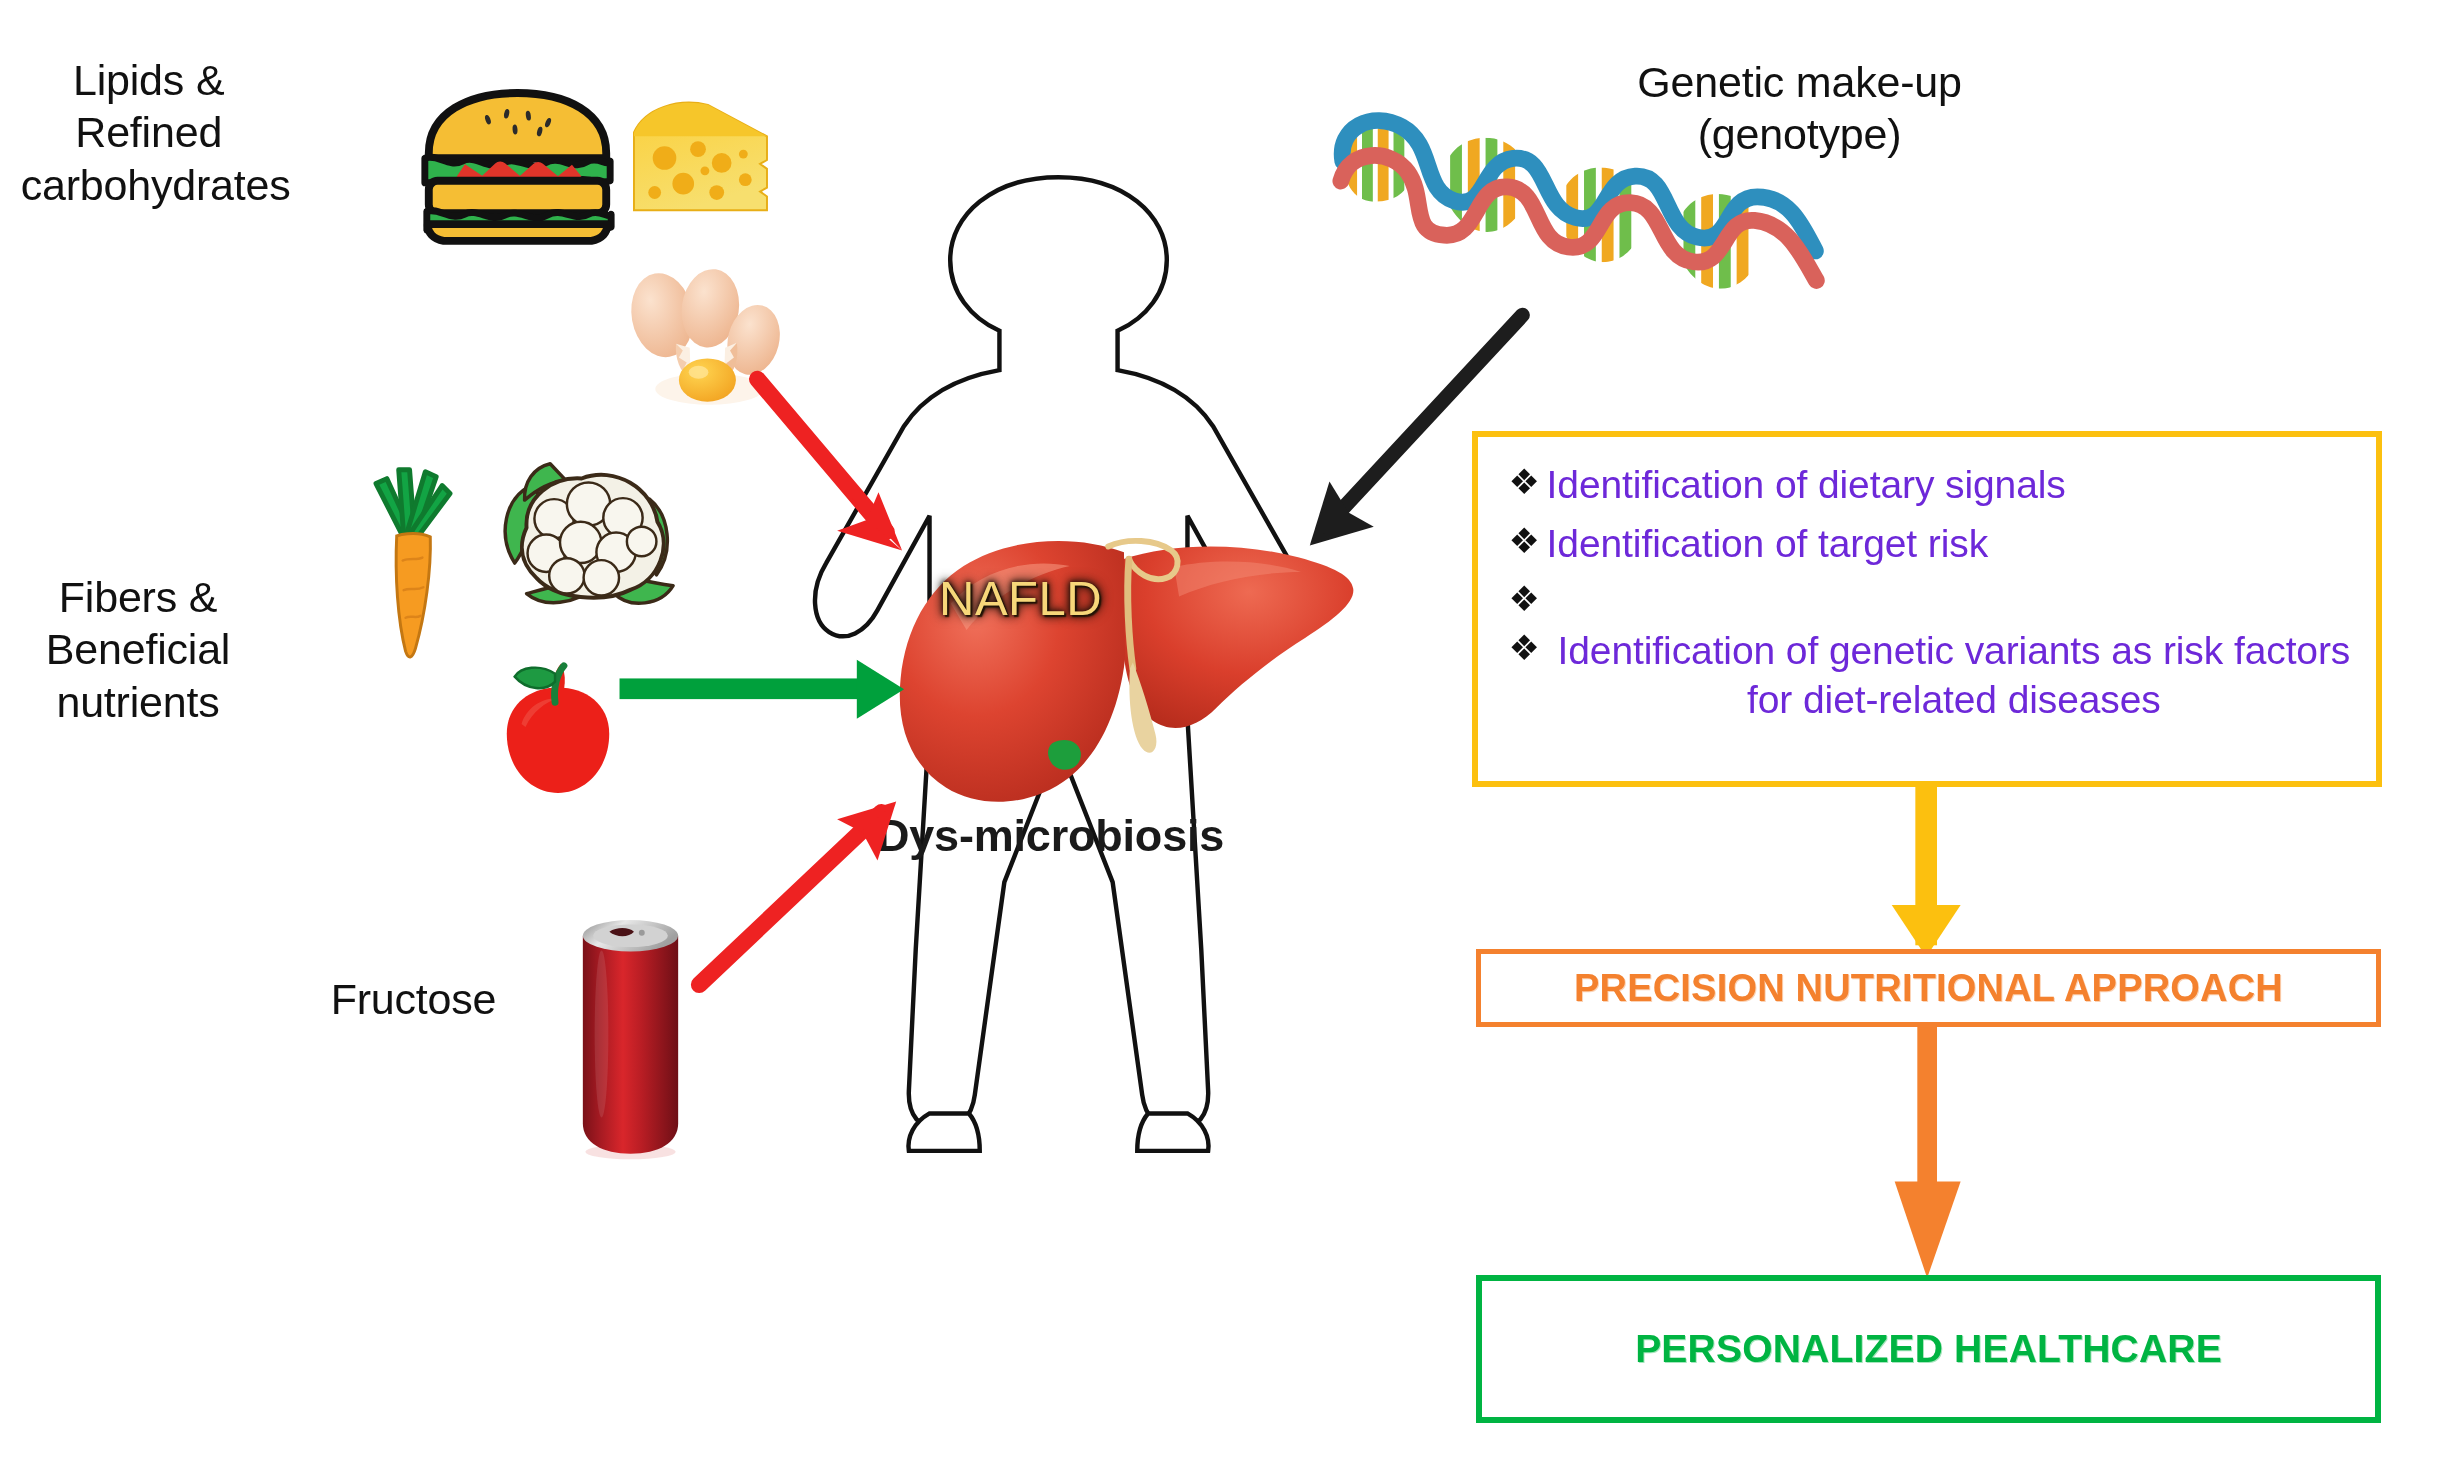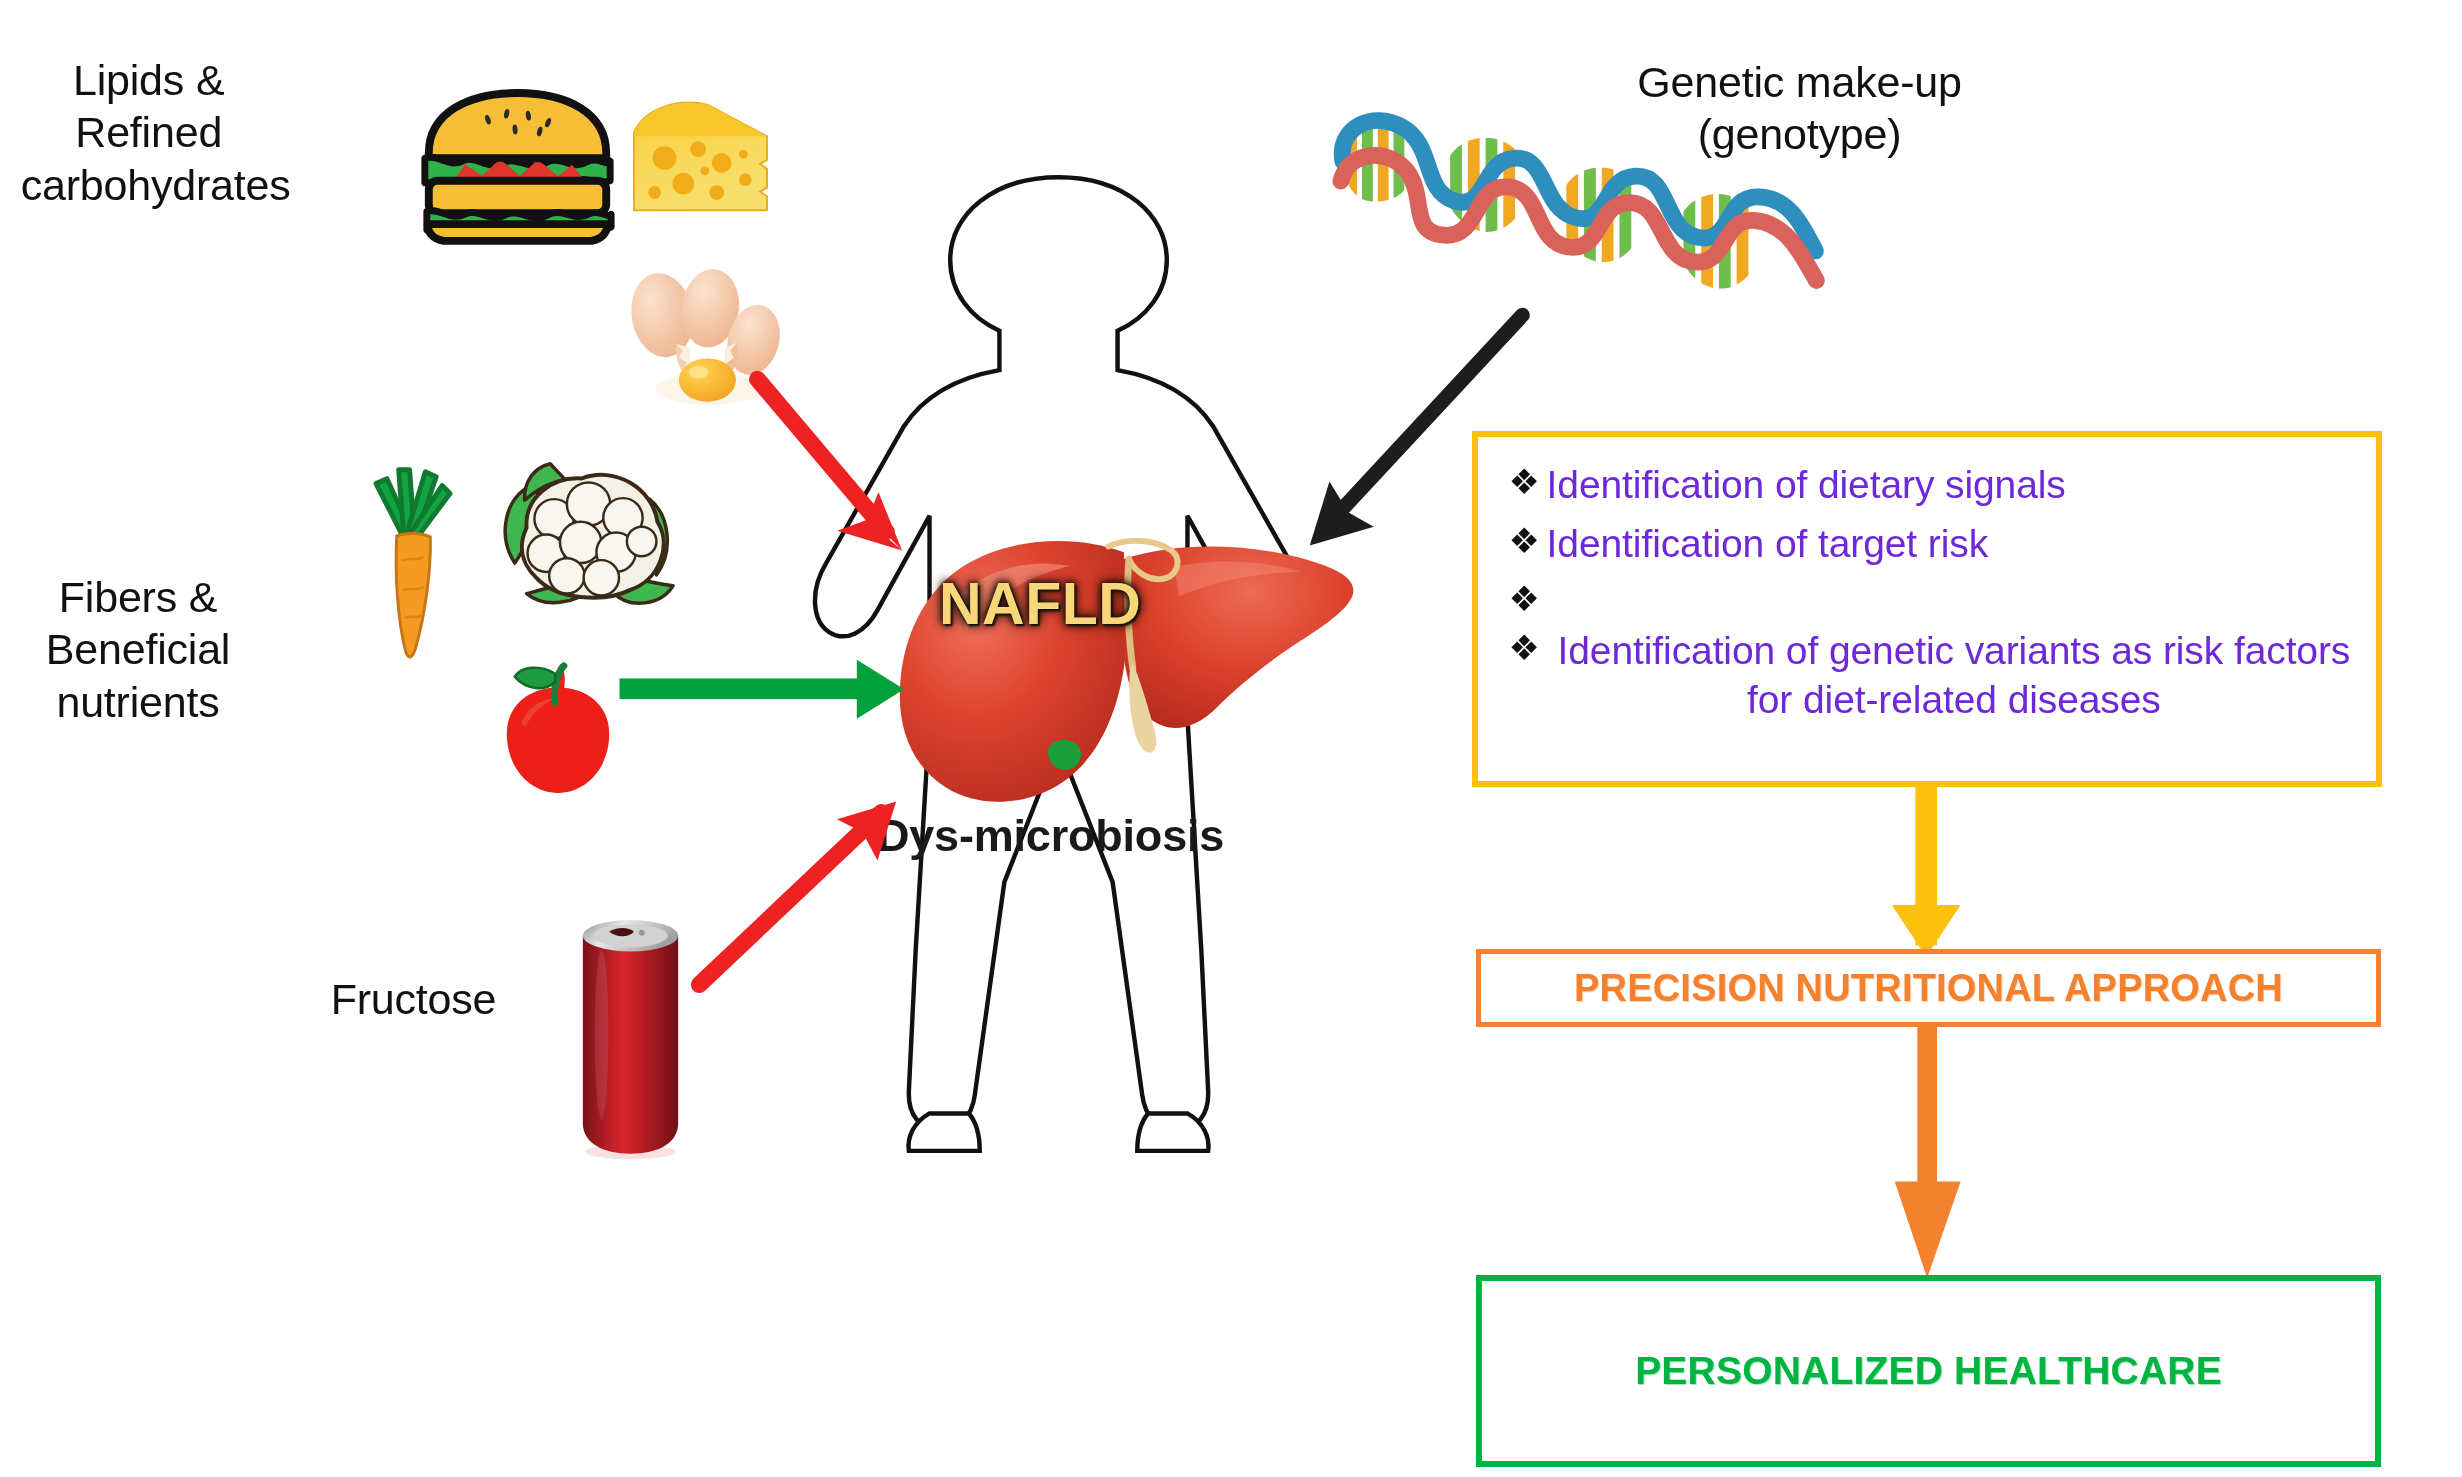--- a/index.html
+++ b/index.html
@@ -16,27 +16,27 @@
   .bullet-row{display:flex;align-items:flex-start;margin-bottom:9.8px;}
   .bullet-mark{flex:0 0 auto;width:45px;font-size:35px;line-height:1.0;color:#111;
                text-align:center;padding-top:3.9px;}
   .bullet-text{font-size:39px;line-height:1.26;color:#6d28d9;letter-spacing:-0.1px;text-align:center;}
 
   #orange-box{left:1476px;top:949px;width:905px;height:78px;border:5.9px solid #F4812E;
               display:flex;align-items:center;justify-content:center;}
   #orange-box .btxt{font-size:38px;font-weight:bold;color:#F4812E;letter-spacing:0.2px;
                     text-shadow:1px 1px 0 rgba(244,129,46,0.35);}
 
-  #green-box{left:1476px;top:1275px;width:905px;height:192px;border:6.9px solid #00B442;
+  #green-box{left:1476px;top:1275px;width:905px;height:148px;border:6.9px solid #00B442;
              display:flex;align-items:center;justify-content:center;}
   #green-box .btxt{font-size:39px;font-weight:bold;color:#00B442;letter-spacing:0.2px;
                    text-shadow:1px 1px 0 rgba(0,180,66,0.35);}
 
   
-  #nafld-label{left:939px;top:570px;font-size:59px;font-weight:bold;color:#F7D77A;
+  #nafld-label{left:939px;top:570px;font-size:49px;font-weight:normal;color:#F7D77A;
                letter-spacing:0.5px;
                text-shadow:0 0 12.8px #1a1008, 0 0 8.9px #1a1008, 0 0 4.9px #1a1008,
                            2px 2px 1.5px #2b1a07;}
   #dysbio-label{left:877px;top:810px;font-size:45px;font-weight:bold;color:#1a1a1a;
                 letter-spacing:-0.2px;}
 
   
   #lbl-lipids{left:20.7px;top:54px;width:256px;}
   #lbl-fibers{left:29.5px;top:571px;width:217px;}
   #lbl-fructose{left:315px;top:973px;width:197px;}

